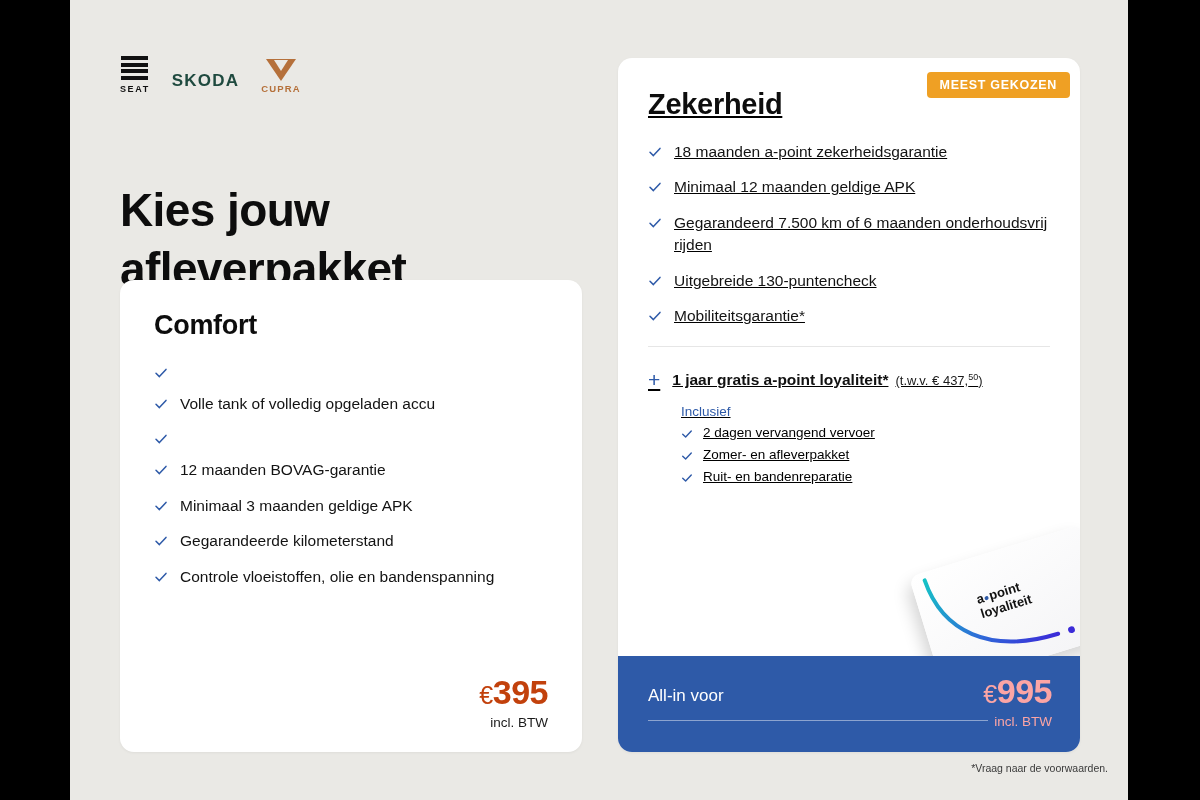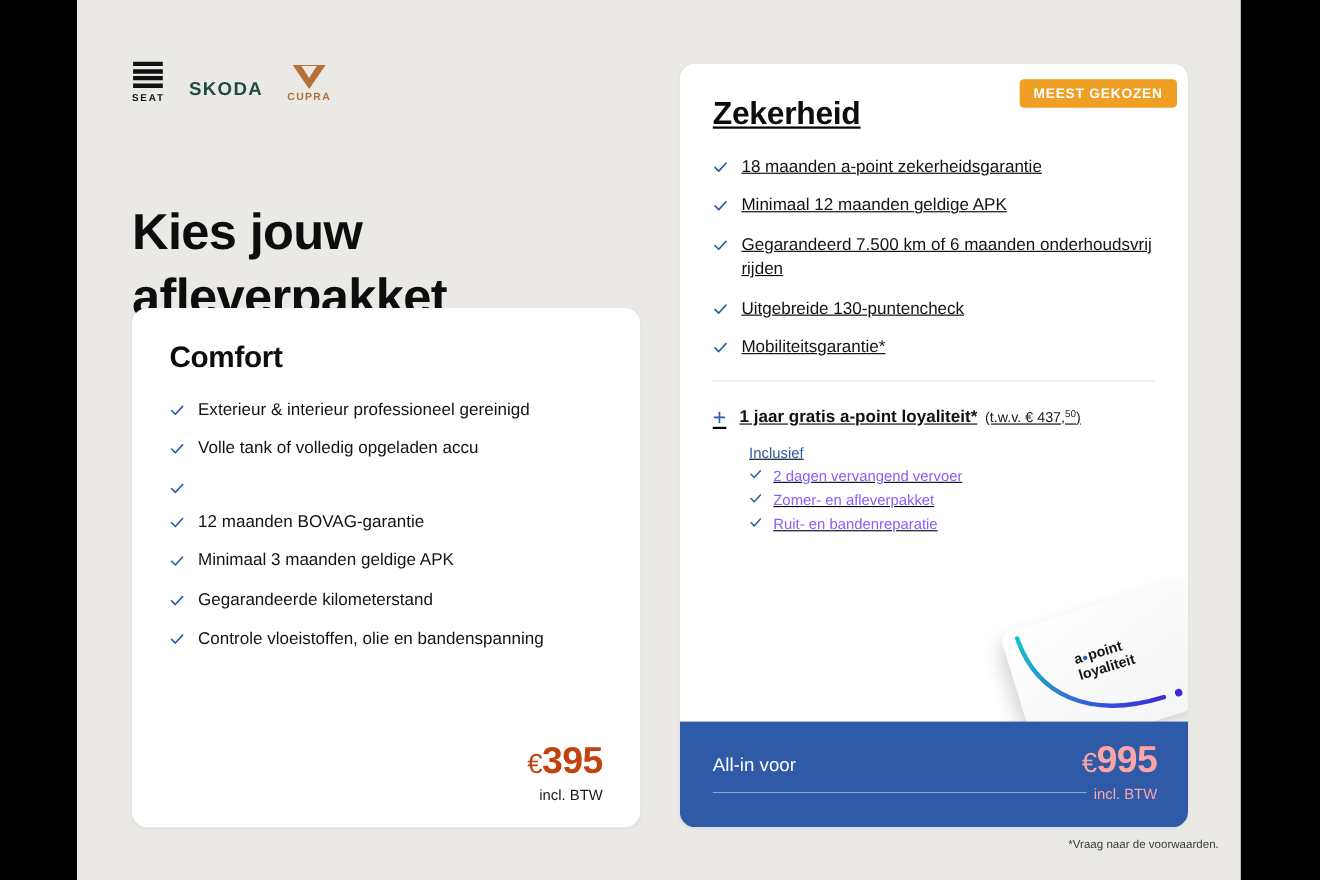--- a/index.html
+++ b/index.html
@@ -172,23 +172,23 @@
   .plus-value {
     font-size: 13px; color: #1A1A1A; margin-left: 7px; font-weight: 400;
   }
   .plus-value sup { font-size: 9px; vertical-align: super; }
   .inclusief {
     color: #2E5AA8; font-size: 13.5px;
     margin: 15px 0 6px 33px;
   }
   .sub-list { list-style: none; margin-left: 33px; }
   .sub-list li {
-    display: flex; align-items: flex-start; gap: 10px;
+    display: flex; align-items: flex-end; gap: 10px;
     margin-bottom: 7px;
-    font-size: 13.5px; color: #8b5cf6;
+    font-size: 13.5px; color: #000000;
   }
   .chk-sm { flex: 0 0 auto; width: 12px; height: 12px; }
   .chk-sm svg { display: block; width: 12px; height: 12px; }
 
   
   .loyalty-card {
     position: absolute;
     right: -22px; bottom: 88px;
     width: 180px; height: 116px;
     background: linear-gradient(160deg,#FFFFFF 0%,#F4F4F6 100%);
@@ -268,21 +268,20 @@
 
     <div class="card-left">
       <div class="card-title">Comfort</div>
       <ul class="feature-list">
         <li>
           <span class="chk">
               <svg viewBox="0 0 14 14">
                 <path d="M2 7.2 L5.4 10.6 L12 3.4" fill="none" stroke="#2E5AA8" stroke-width="1.5" stroke-linecap="round" stroke-linejoin="round"></path>
               </svg>
             </span>
-          <span>Exterieur &amp; interieur professioneel gereinigd</span>
         </li>
         <li>
           <span class="chk">
               <svg viewBox="0 0 14 14">
                 <path d="M2 7.2 L5.4 10.6 L12 3.4" fill="none" stroke="#2E5AA8" stroke-width="1.5" stroke-linecap="round" stroke-linejoin="round"></path>
               </svg>
             </span>
           <span>Volle tank of volledig opgeladen accu</span>
         </li>
         <li>

